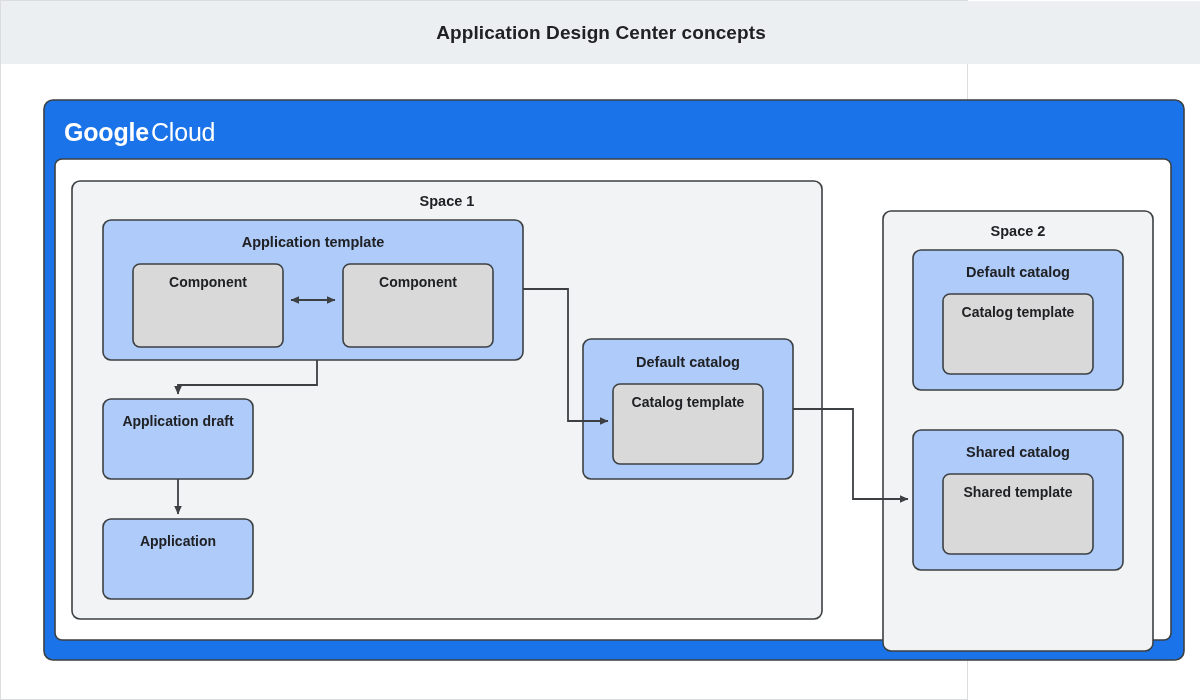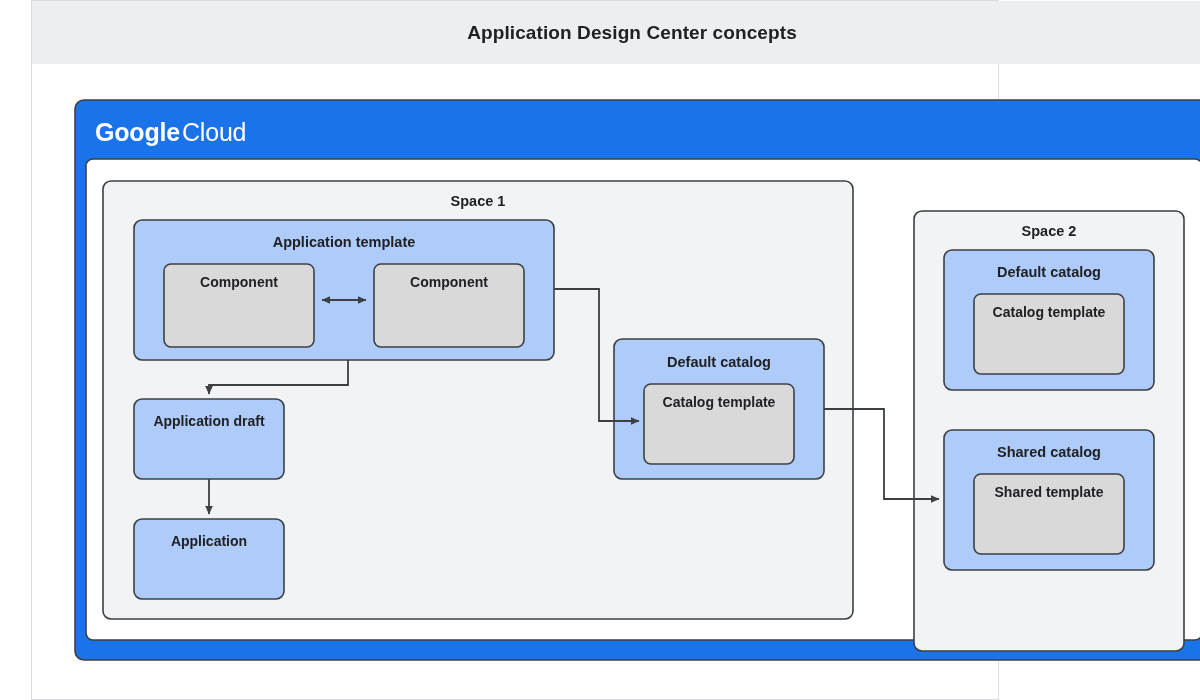--- a/index.html
+++ b/index.html
@@ -13,21 +13,20 @@
     font-family: "Liberation Sans", sans-serif;
     overflow: hidden;
   }
   #page {
     position: relative;
     width: 968px;
     height: 700px;
     background: #ffffff;
     box-sizing: border-box;
     border: 1px solid #dadce0;
-    margin-left: 31px;
   }
   #title-bar {
     position: absolute;
     left: 0;
     top: 0;
     width: 1200px;
     height: 63px;
     background: #eceff1;
     display: flex;
     align-items: center;

